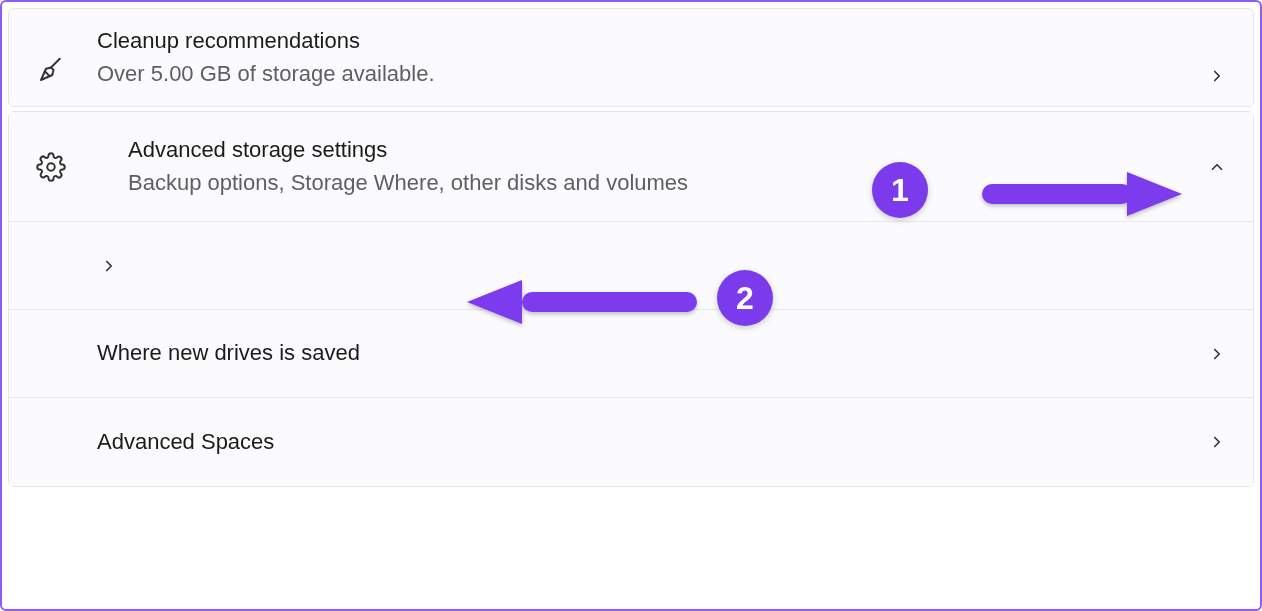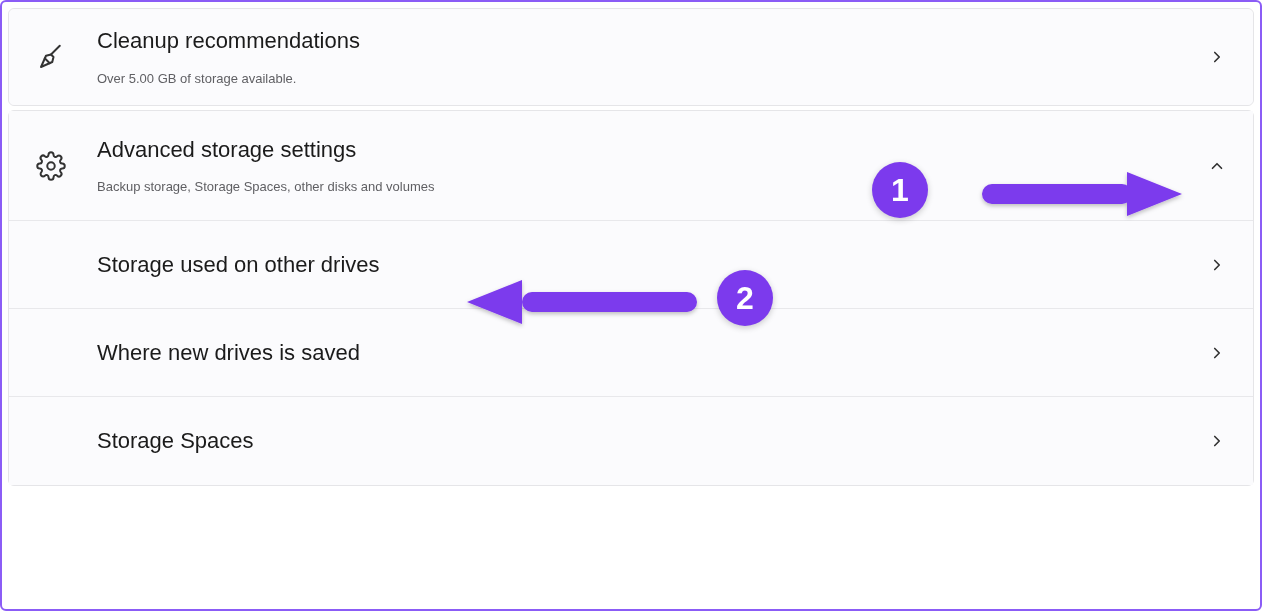--- a/index.html
+++ b/index.html
@@ -22,35 +22,35 @@
   .row {
     display: flex;
     align-items: center;
     padding: 18px 24px;
     min-height: 84px;
     cursor: pointer;
     border-bottom: 1px solid #e8e8eb;
     background: #fbfbfd;
   }
   .row:last-child { border-bottom: none; }
-  .row.top { border-radius: 6px; }
+  .row.top { border-radius: 6px; align-items: flex-end; }
   .icon-slot {
     width: 36px;
     height: 36px;
     display: flex;
     align-items: center;
     justify-content: center;
     margin-right: 28px;
     flex-shrink: 0;
     color: #333;
   }
   .icon-slot.empty { visibility: hidden; }
   .text-slot { flex: 1; display: flex; flex-direction: column; justify-content: center; }
   .title { font-size: 22px; color: #1b1b1b; font-weight: 400; line-height: 1.3; }
-  .subtitle { font-size: 13px; color: #5f5f63; margin-top: 15px; line-height: 1.3; }
+  .subtitle { font-size: 22px; color: #5f5f63; margin-top: 4px; line-height: 1.3; }
   .chevron {
     width: 24px; height: 24px; display:flex; align-items:center; justify-content:center;
     color: #323232; flex-shrink: 0;
   }
   .sub .row { min-height: 88px; padding-left: 24px; }
   .sub .title { font-size: 22px; }
 
   
   .badge {
     position: absolute;
@@ -87,65 +87,62 @@
     </div>
     <span class="chevron">
       <svg width="18" height="18" viewBox="0 0 24 24" fill="none" stroke="currentColor" stroke-width="2.2" stroke-linecap="round" stroke-linejoin="round">
           <polyline points="9 18 15 12 9 6"></polyline>
         </svg>
     </span>
   </div>
 </div>
 
 <div class="panel">
-  <div class="row" style="min-height:110px;">
+  <div class="row" style="min-height:110px;gap:31px;">
     <span class="icon-slot">
       <svg width="30" height="30" viewBox="0 0 24 24" fill="none" stroke="currentColor" stroke-width="1.6" stroke-linecap="round" stroke-linejoin="round">
         <circle cx="12" cy="12" r="3"></circle>
         <path d="M19.4 15a1.7 1.7 0 0 0 .34 1.87l.06.06a2 2 0 1 1-2.83 2.83l-.06-.06a1.7 1.7 0 0 0-1.87-.34 1.7 1.7 0 0 0-1 1.56V21a2 2 0 1 1-4 0v-.09a1.7 1.7 0 0 0-1-1.56 1.7 1.7 0 0 0-1.87.34l-.06.06a2 2 0 1 1-2.83-2.83l.06-.06a1.7 1.7 0 0 0 .34-1.87 1.7 1.7 0 0 0-1.56-1H3a2 2 0 1 1 0-4h.09a1.7 1.7 0 0 0 1.56-1 1.7 1.7 0 0 0-.34-1.87l-.06-.06a2 2 0 1 1 2.83-2.83l.06.06a1.7 1.7 0 0 0 1.87.34H9a1.7 1.7 0 0 0 1-1.56V3a2 2 0 1 1 4 0v.09a1.7 1.7 0 0 0 1 1.56 1.7 1.7 0 0 0 1.87-.34l.06-.06a2 2 0 1 1 2.83 2.83l-.06.06a1.7 1.7 0 0 0-.34 1.87V9a1.7 1.7 0 0 0 1.56 1H21a2 2 0 1 1 0 4h-.09a1.7 1.7 0 0 0-1.56 1z"></path>
       </svg>
     </span>
     <div class="text-slot">
       <div class="title">Advanced storage settings</div>
-      <div class="subtitle">Backup storage, Storage Spaces, other disks and volumes</div>
+      <div class="subtitle">Backup options, Storage Where, other disks and volumes</div>
     </div>
     <span class="chevron">
       <svg width="18" height="18" viewBox="0 0 24 24" fill="none" stroke="currentColor" stroke-width="2.2" stroke-linecap="round" stroke-linejoin="round">
           <polyline points="18 15 12 9 6 15"></polyline>
         </svg>
     </span>
   </div>
 
   <div class="sub">
     <div class="row">
       <span class="icon-slot empty"></span>
-      <div class="text-slot">
-          <div class="title">Storage used on other drives</div>
-        </div>
       <span class="chevron">
         <svg width="18" height="18" viewBox="0 0 24 24" fill="none" stroke="currentColor" stroke-width="2.2" stroke-linecap="round" stroke-linejoin="round">
             <polyline points="9 18 15 12 9 6"></polyline>
           </svg>
       </span>
     </div>
     <div class="row">
       <span class="icon-slot empty"></span>
       <div class="text-slot">
           <div class="title">Where new drives is saved</div>
         </div>
       <span class="chevron">
         <svg width="18" height="18" viewBox="0 0 24 24" fill="none" stroke="currentColor" stroke-width="2.2" stroke-linecap="round" stroke-linejoin="round">
             <polyline points="9 18 15 12 9 6"></polyline>
           </svg>
       </span>
     </div>
     <div class="row">
       <span class="icon-slot empty"></span>
       <div class="text-slot">
-          <div class="title">Storage Spaces</div>
+          <div class="title">Advanced Spaces</div>
         </div>
       <span class="chevron">
         <svg width="18" height="18" viewBox="0 0 24 24" fill="none" stroke="currentColor" stroke-width="2.2" stroke-linecap="round" stroke-linejoin="round">
             <polyline points="9 18 15 12 9 6"></polyline>
           </svg>
       </span>
     </div>
   </div>
 </div>
 

